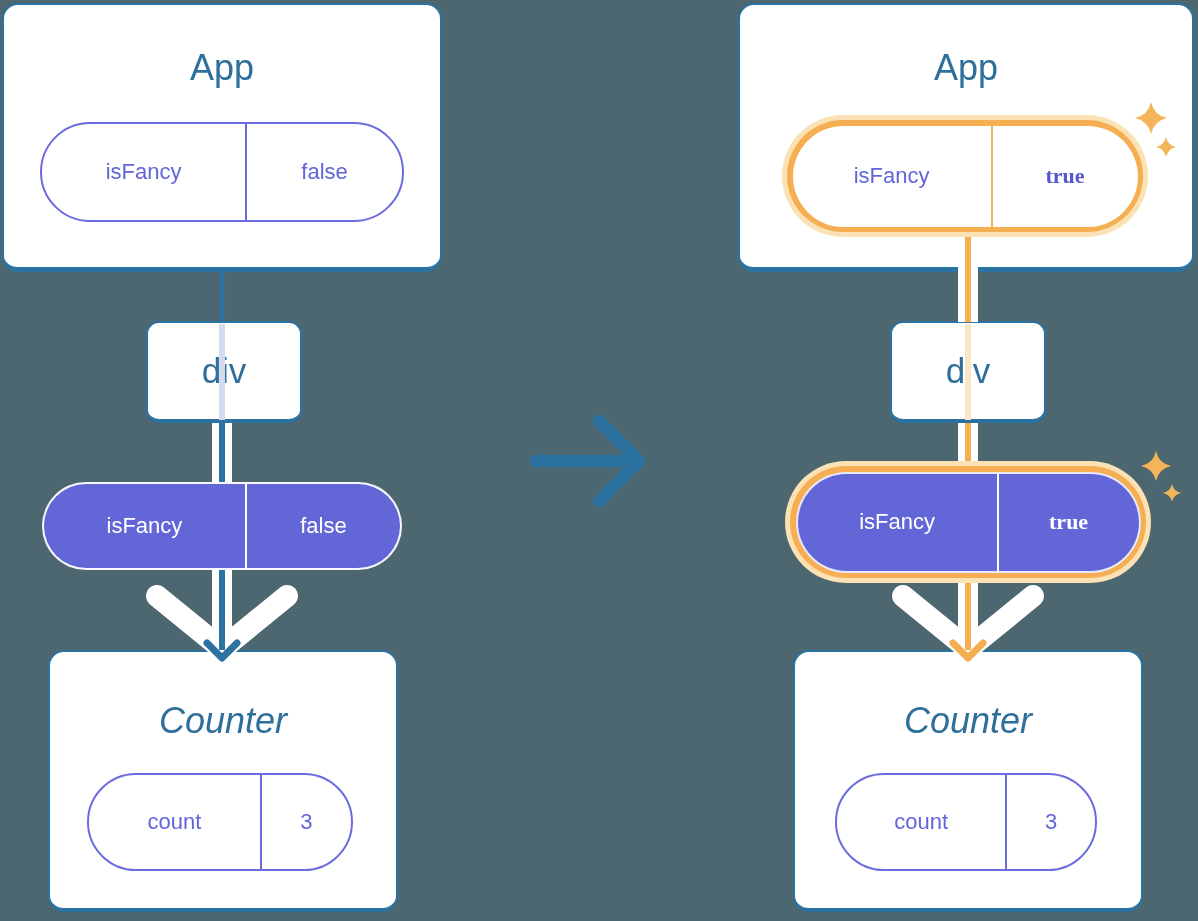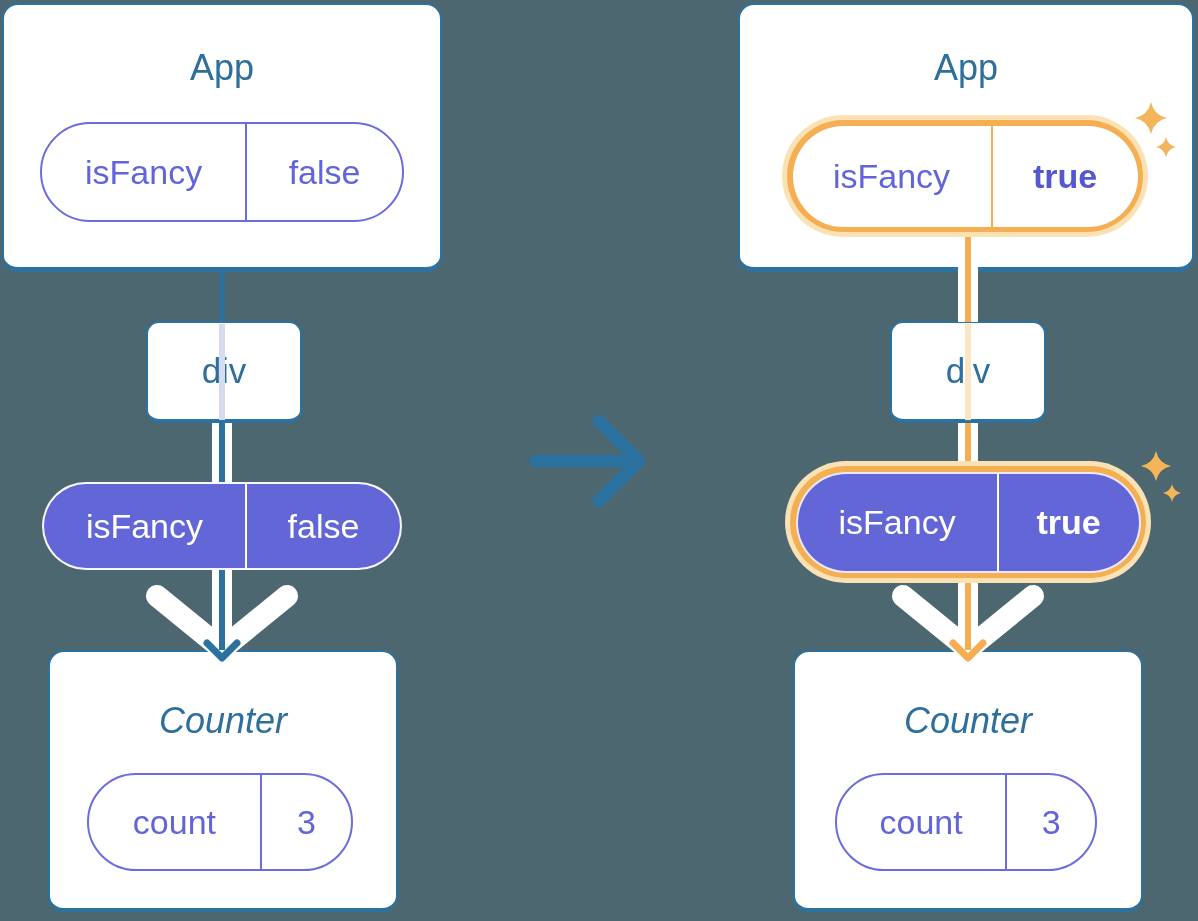--- a/index.html
+++ b/index.html
@@ -17,29 +17,29 @@
   .card-title{text-align:center;font-size:36px;font-weight:500;color:var(--textBlue);margin-top:42px;}
   .counter-card{border-bottom-width:4.5px;}
   .counter-card .card-title{margin-top:48px;font-style:italic;}
 
   .divnode{position:absolute;box-sizing:border-box;background:#fff;
            border:2.5px solid var(--lineBlue);border-bottom-width:4.5px;border-radius:13px;
            display:flex;align-items:center;justify-content:center;
            font-size:35px;font-weight:500;color:var(--textBlue);z-index:1;}
 
   .pill{position:absolute;display:flex;box-sizing:border-box;border-radius:999px;
-        z-index:3;font-size:34px;overflow:hidden;justify-content:space-between;}
+        z-index:3;font-size:22px;overflow:hidden;justify-content:space-between;}
   .pill .seg{flex:0 0 57%;display:flex;align-items:center;justify-content:center;box-sizing:border-box;}
   .pill .seg.val{flex:1 1 auto;}
   .outline-pill{background:#fff;border:2px solid var(--purpleBorder);color:var(--purpleText);}
   .outline-pill .seg.key{border-right:2px solid var(--purpleBorder);}
   .solid-pill{background:var(--purpleFill);border:2px solid rgba(255,255,255,.95);color:#fff;}
   .solid-pill .seg.key{border-right:2.5px solid #fff;}
   .counter-pill .seg.key{flex-basis:66%;}
-  .val.bold{font-weight:700;}
+  .val.bold{font-weight:700;font-family:Liberation Serif, serif;}
 
   .halo{position:absolute;z-index:3;border-radius:999px;background:var(--orangeHalo);
         padding:5px;box-sizing:border-box;display:flex;}
   .ring{flex:1;border-radius:999px;background:var(--orange);padding:5.5px;display:flex;box-sizing:border-box;}
   .halo .pill{position:static;flex:1;z-index:auto;width:auto;height:auto;}
   .pill.on-white{background:#fff;color:var(--purpleText);}
   .pill.on-white .seg.key{border-right:2px solid var(--orange);}
   .pill.on-white .val.bold{color:var(--purpleBold);}
   .pill.solid-inner{background:var(--purpleFill);color:#fff;border:2px solid rgba(255,255,255,.85);}
   .pill.solid-inner .seg.key{border-right:2.5px solid #fff;}

